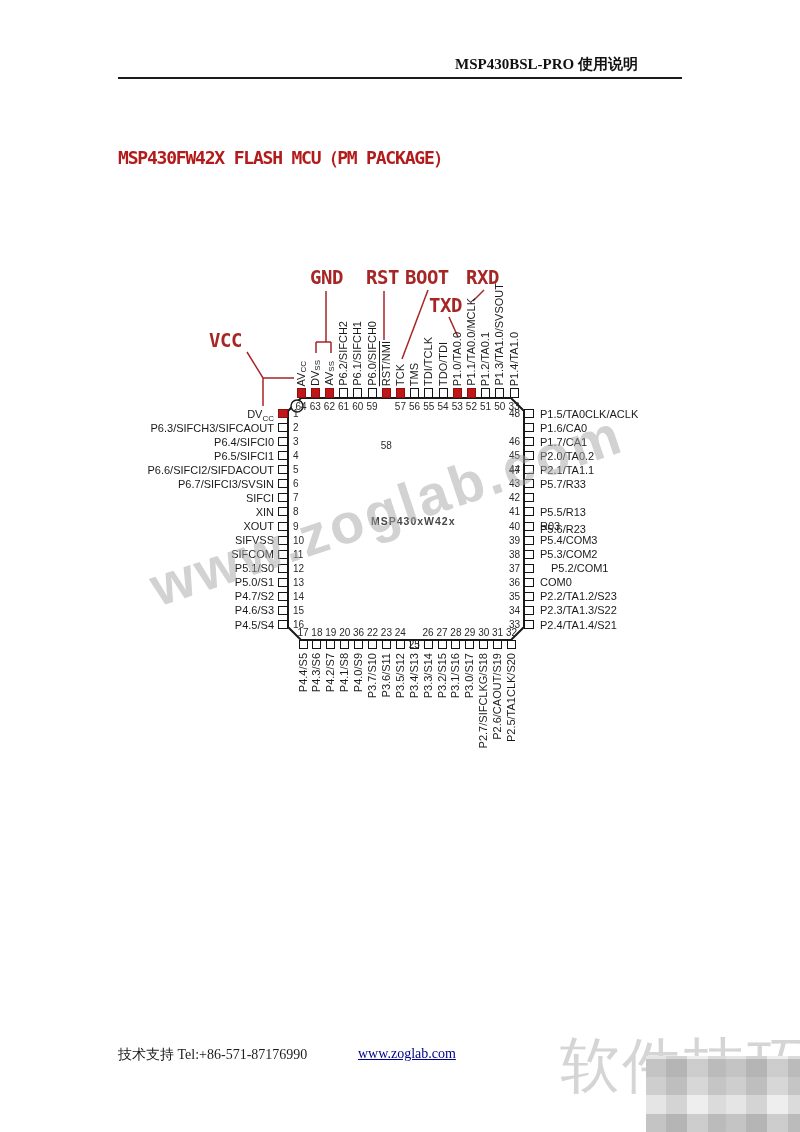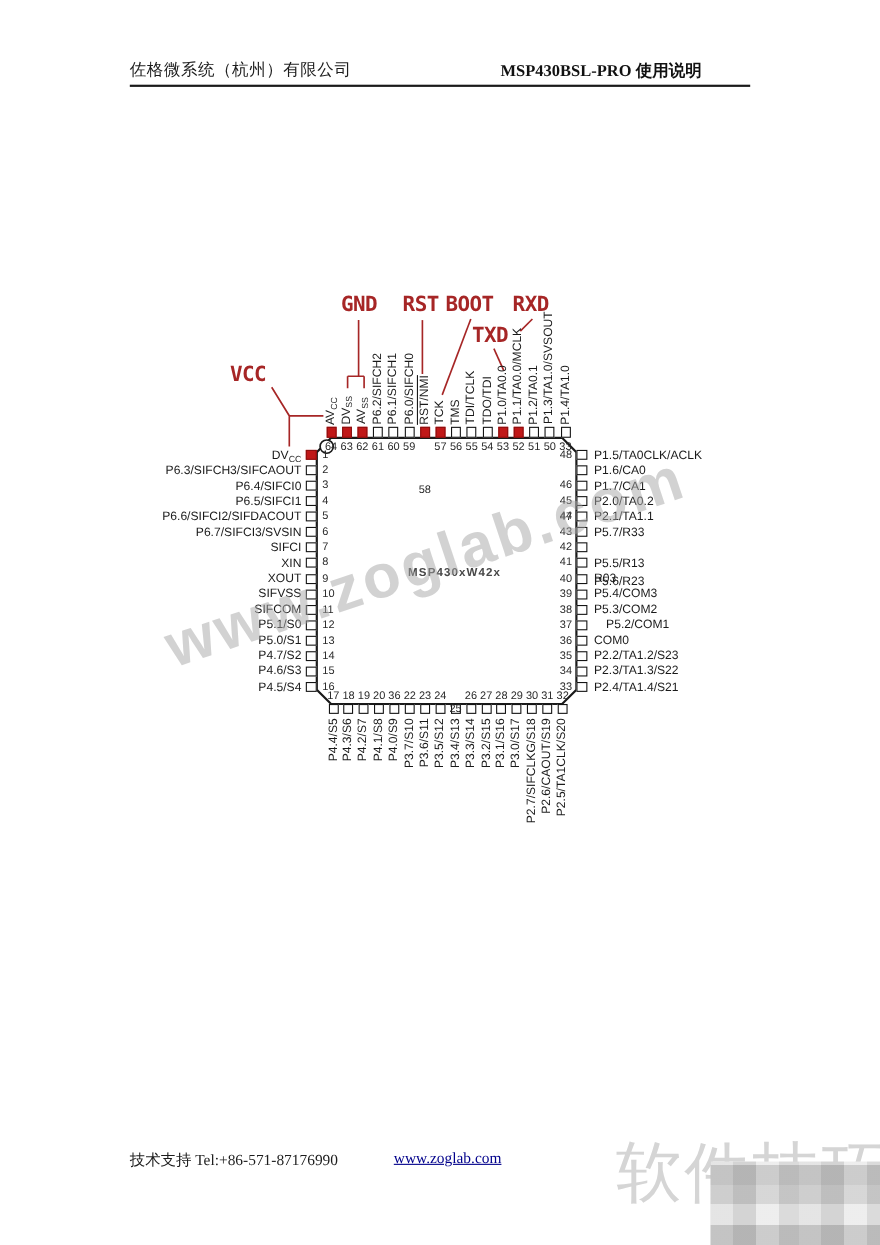--- a/index.html
+++ b/index.html
@@ -52,24 +52,24 @@
       repeating-linear-gradient(90deg, #dcdcdc 0 20px, #c6c6c6 20px 41px, #e8e8e8 41px 62px, #cfcfcf 62px 80px);}
   
   .ft-support{left:118px;top:1046px;font-size:14px;color:#1c1c1c;}
   .ft-link{left:358px;top:1046px;font-size:14px;color:#00008b;text-decoration:underline;cursor:pointer;}
 </style>
 </head>
 <body>
 
 <div class="page">
 
-  <div class="abs hdr-left">佐格微系统（杭州）有限公司</div>
   <div class="abs hdr-right">MSP430BSL-PRO 使用说明</div>
   <div class="abs hdr-rule"></div>
 
+  <div class="abs title">MSP430FW42X FLASH MCU（PM PACKAGE）</div>
 
   <div class="abs diagram">
 
     <svg width="800" height="1132" viewBox="0 0 800 1132">
 
       <polygon points="301,398 511,398 524,411 524,627 511,640 301,640 288,627 288,411" fill="#ffffff" stroke="#1a1a1a" stroke-width="2"></polygon>
       <circle cx="297" cy="406" r="6" fill="#ffffff" stroke="#1a1a1a" stroke-width="1.5"></circle>
 
       <g stroke="#a62626" stroke-width="1.5" fill="none">
         <path d="M247,352 L263,378 L294,378 M263,378 L263,406"></path>

